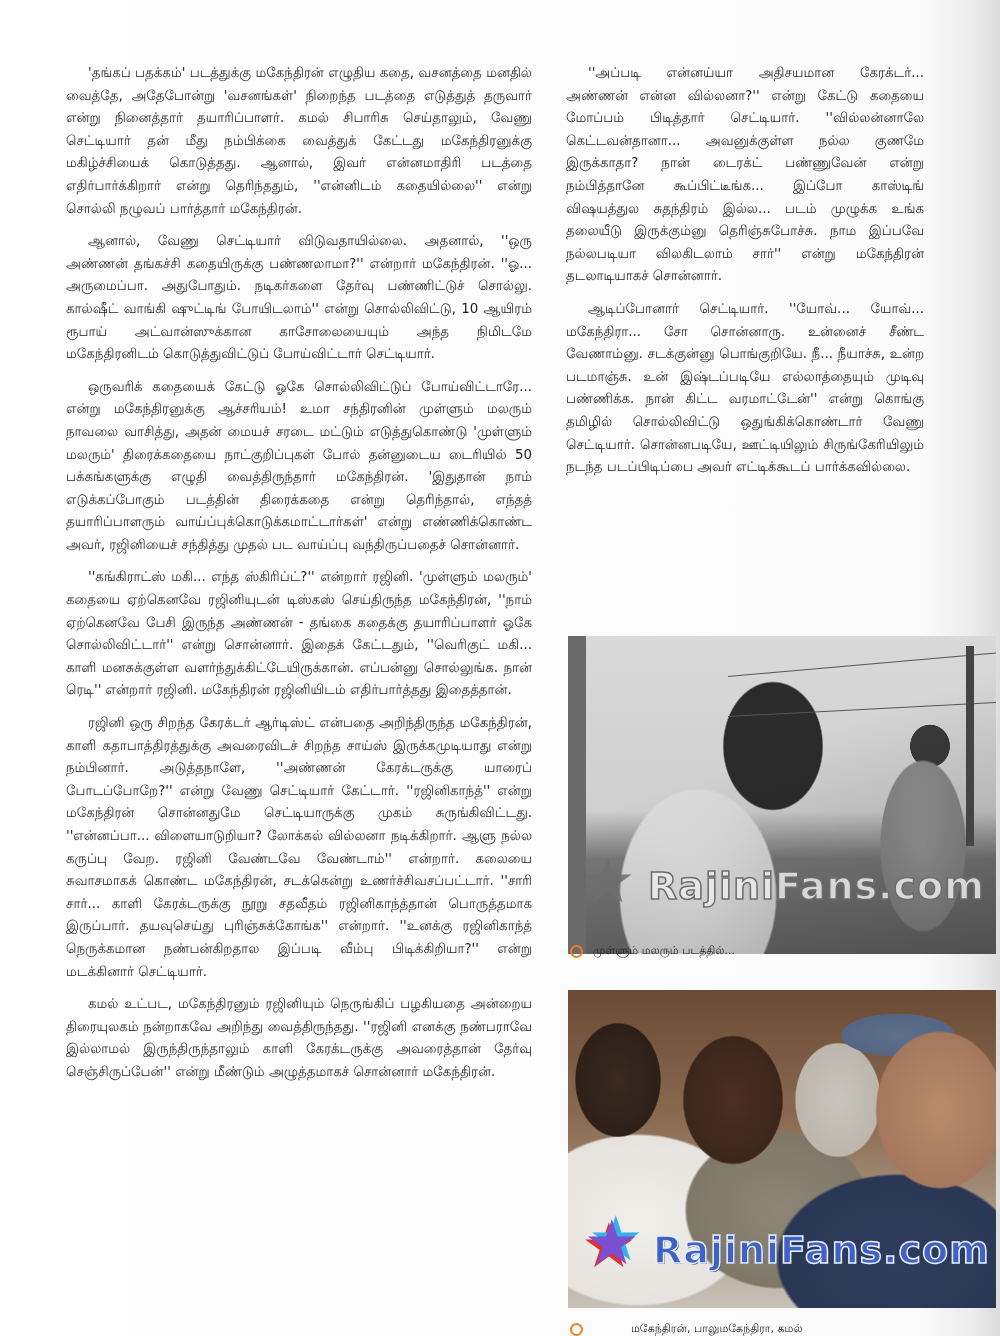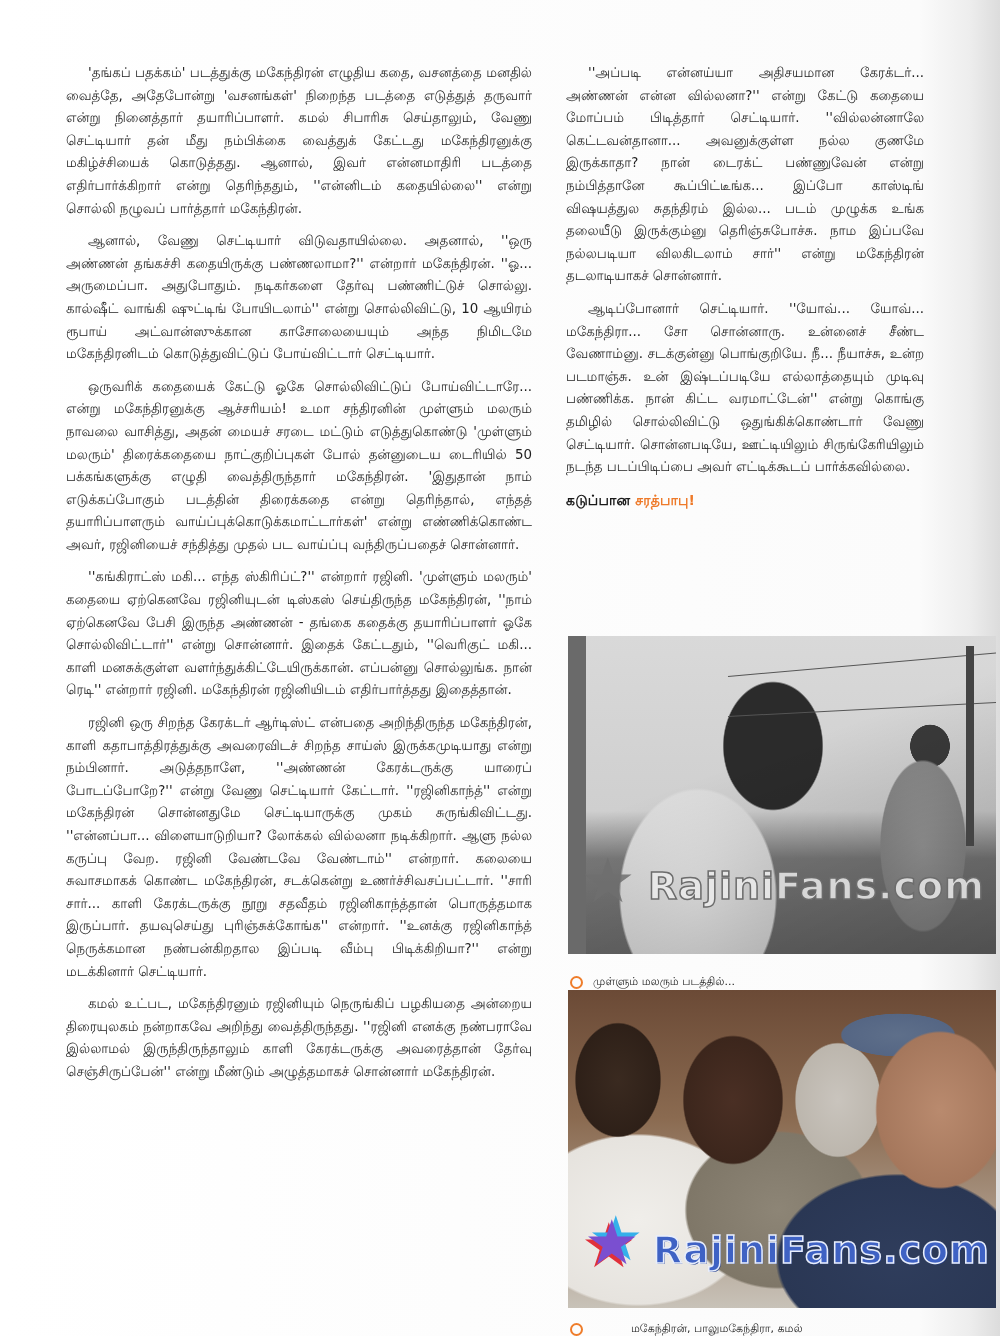--- a/index.html
+++ b/index.html
@@ -75,21 +75,21 @@
   .star {
     position: absolute; font-size: 62px; line-height: 62px;
   }
   .star1 { left: 12px; top: 214px; color: rgba(110,110,110,0.85); }
   .star2 { left: 16px; top: 222px; color: #7a4fd0; text-shadow: 4px -4px 0 #35b0ea, -3px 3px 0 #e0303a; }
 
   .caption {
     position: absolute; left: 570px; font-size: 11px; color: #222;
     display: flex; align-items: center; gap: 10px;
   }
-  .caption1 { top: 975px; }
+  .caption1 { top: 944px; }
   .caption2 { top: 1322px; gap: 48px; }
   .bullet-ring {
     width: 9px; height: 9px; border: 2.5px solid #ef7d2b; border-radius: 50%;
     display: inline-block;
   }
 </style>
 </head>
 <body>
 
 <div class="col-left">
@@ -97,24 +97,20 @@
   <p>ஆனால், வேணு செட்டியார் விடுவதாயில்லை. அதனால், ''ஒரு அண்ணன் தங்கச்சி கதையிருக்கு பண்ணலாமா?'' என்றார் மகேந்திரன். ''ஓ... அருமைப்பா. அதுபோதும். நடிகர்களை தேர்வு பண்ணிட்டுச் சொல்லு. கால்ஷீட் வாங்கி ஷுட்டிங் போயிடலாம்'' என்று சொல்லிவிட்டு, 10 ஆயிரம் ரூபாய் அட்வான்ஸுக்கான காசோலையையும் அந்த நிமிடமே மகேந்திரனிடம் கொடுத்துவிட்டுப் போய்விட்டார் செட்டியார்.</p>
   <p>ஒருவரிக் கதையைக் கேட்டு ஓகே சொல்லிவிட்டுப் போய்விட்டாரே... என்று மகேந்திரனுக்கு ஆச்சரியம்! உமா சந்திரனின் முள்ளும் மலரும் நாவலை வாசித்து, அதன் மையச் சரடை மட்டும் எடுத்துகொண்டு 'முள்ளும் மலரும்' திரைக்கதையை நாட்குறிப்புகள் போல் தன்னுடைய டைரியில் 50 பக்கங்களுக்கு எழுதி வைத்திருந்தார் மகேந்திரன். 'இதுதான் நாம் எடுக்கப்போகும் படத்தின் திரைக்கதை என்று தெரிந்தால், எந்தத் தயாரிப்பாளரும் வாய்ப்புக்கொடுக்கமாட்டார்கள்' என்று எண்ணிக்கொண்ட அவர், ரஜினியைச் சந்தித்து முதல் பட வாய்ப்பு வந்திருப்பதைச் சொன்னார்.</p>
   <p>''கங்கிராட்ஸ் மகி... எந்த ஸ்கிரிப்ட்?'' என்றார் ரஜினி. 'முள்ளும் மலரும்' கதையை ஏற்கெனவே ரஜினியுடன் டிஸ்கஸ் செய்திருந்த மகேந்திரன், ''நாம் ஏற்கெனவே பேசி இருந்த அண்ணன் - தங்கை கதைக்கு தயாரிப்பாளர் ஓகே சொல்லிவிட்டார்'' என்று சொன்னார். இதைக் கேட்டதும், ''வெரிகுட் மகி... காளி மனசுக்குள்ள வளர்ந்துக்கிட்டேயிருக்கான். எப்பன்னு சொல்லுங்க. நான் ரெடி'' என்றார் ரஜினி. மகேந்திரன் ரஜினியிடம் எதிர்பார்த்தது இதைத்தான்.</p>
   <p>ரஜினி ஒரு சிறந்த கேரக்டர் ஆர்டிஸ்ட் என்பதை அறிந்திருந்த மகேந்திரன், காளி கதாபாத்திரத்துக்கு அவரைவிடச் சிறந்த சாய்ஸ் இருக்கமுடியாது என்று நம்பினார். அடுத்தநாளே, ''அண்ணன் கேரக்டருக்கு யாரைப் போடப்போறே?'' என்று வேணு செட்டியார் கேட்டார். ''ரஜினிகாந்த்'' என்று மகேந்திரன் சொன்னதுமே செட்டியாருக்கு முகம் சுருங்கிவிட்டது. ''என்னப்பா... விளையாடுறியா? லோக்கல் வில்லனா நடிக்கிறார். ஆளு நல்ல கருப்பு வேற. ரஜினி வேண்டவே வேண்டாம்'' என்றார். கலையை சுவாசமாகக் கொண்ட மகேந்திரன், சடக்கென்று உணர்ச்சிவசப்பட்டார். ''சாரி சார்... காளி கேரக்டருக்கு நூறு சதவீதம் ரஜினிகாந்த்தான் பொருத்தமாக இருப்பார். தயவுசெய்து புரிஞ்சுக்கோங்க'' என்றார். ''உனக்கு ரஜினிகாந்த் நெருக்கமான நண்பன்கிறதால இப்படி வீம்பு பிடிக்கிறியா?'' என்று மடக்கினார் செட்டியார்.</p>
   <p>கமல் உட்பட, மகேந்திரனும் ரஜினியும் நெருங்கிப் பழகியதை அன்றைய திரையுலகம் நன்றாகவே அறிந்து வைத்திருந்தது. ''ரஜினி எனக்கு நண்பராவே இல்லாமல் இருந்திருந்தாலும் காளி கேரக்டருக்கு அவரைத்தான் தேர்வு செஞ்சிருப்பேன்'' என்று மீண்டும் அழுத்தமாகச் சொன்னார் மகேந்திரன்.</p>
 </div>
 
 <div class="col-right">
   <p>''அப்படி என்னய்யா அதிசயமான கேரக்டர்... அண்ணன் என்ன வில்லனா?'' என்று கேட்டு கதையை மோப்பம் பிடித்தார் செட்டியார். ''வில்லன்னாலே கெட்டவன்தானா... அவனுக்குள்ள நல்ல குணமே இருக்காதா? நான் டைரக்ட் பண்ணுவேன் என்று நம்பித்தானே கூப்பிட்டீங்க... இப்போ காஸ்டிங் விஷயத்துல சுதந்திரம் இல்ல... படம் முழுக்க உங்க தலையீடு இருக்கும்னு தெரிஞ்சுபோச்சு. நாம இப்பவே நல்லபடியா விலகிடலாம் சார்'' என்று மகேந்திரன் தடலாடியாகச் சொன்னார்.</p>
   <p>ஆடிப்போனார் செட்டியார். ''யோவ்... யோவ்... மகேந்திரா... சோ சொன்னாரு. உன்னைச் சீண்ட வேணாம்னு. சடக்குன்னு பொங்குறியே. நீ... நீயாச்சு, உன்ற படமாஞ்சு. உன் இஷ்டப்படியே எல்லாத்தையும் முடிவு பண்ணிக்க. நான் கிட்ட வரமாட்டேன்'' என்று கொங்கு தமிழில் சொல்லிவிட்டு ஒதுங்கிக்கொண்டார் வேணு செட்டியார். சொன்னபடியே, ஊட்டியிலும் சிருங்கேரியிலும் நடந்த படப்பிடிப்பை அவர் எட்டிக்கூடப் பார்க்கவில்லை.</p>
-  <div class="heading">
-    <span class="h-black">கடுப்பான</span>
-    <span class="h-orange">சரத்பாபு!</span>
-  </div>
 </div>
 
 <div class="photo photo1">
   <div class="wall"></div>
   <div class="wire1"></div>
   <div class="wire2"></div>
   <div class="pole"></div>
   <span class="star star1">★</span>
   <span class="watermark watermark1">RajiniFans.com</span>
 </div>

